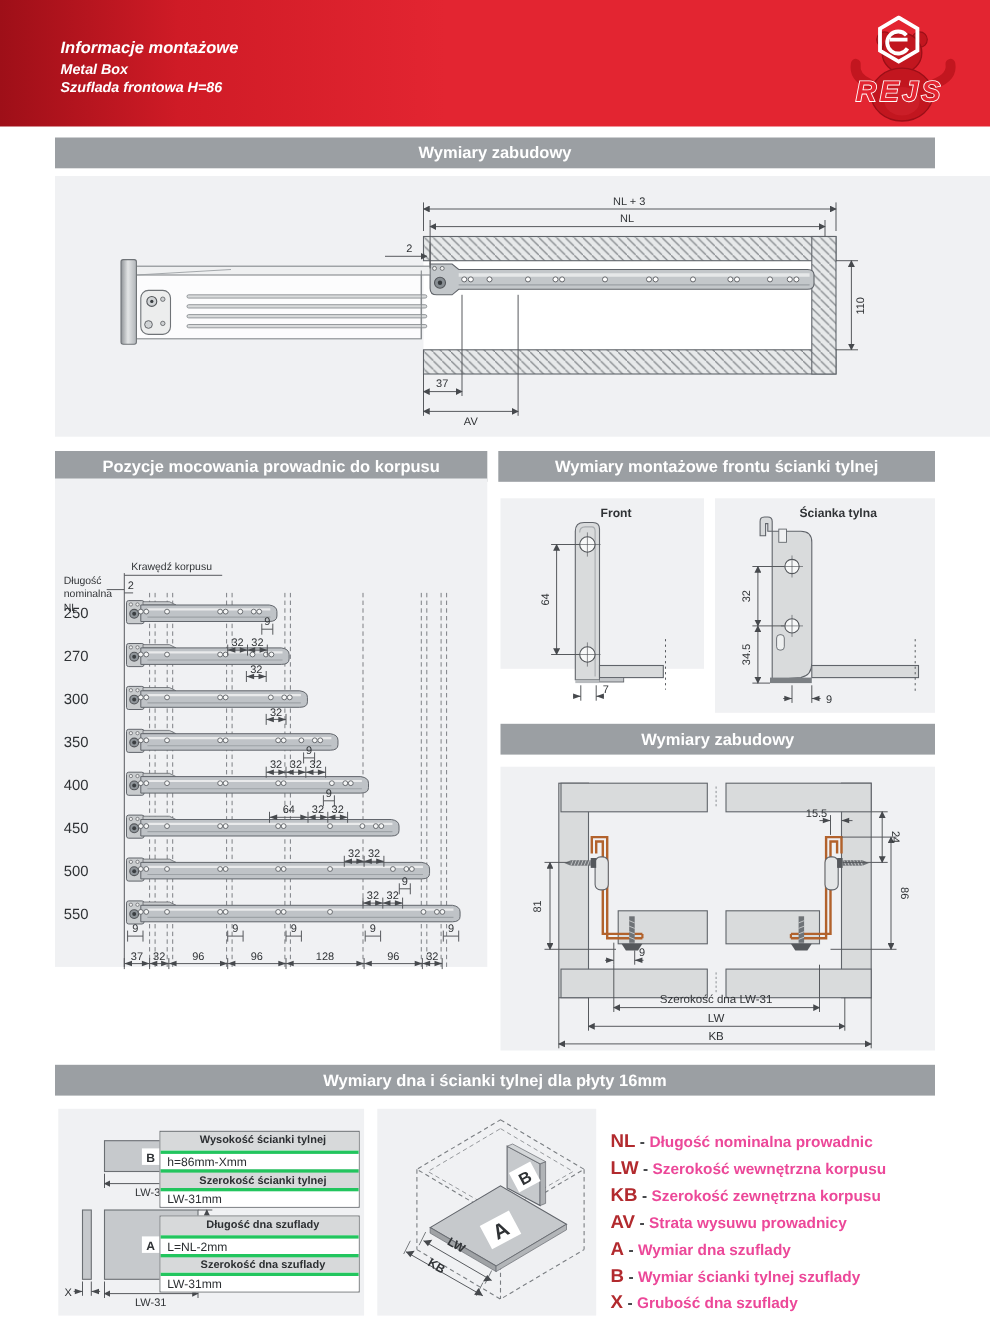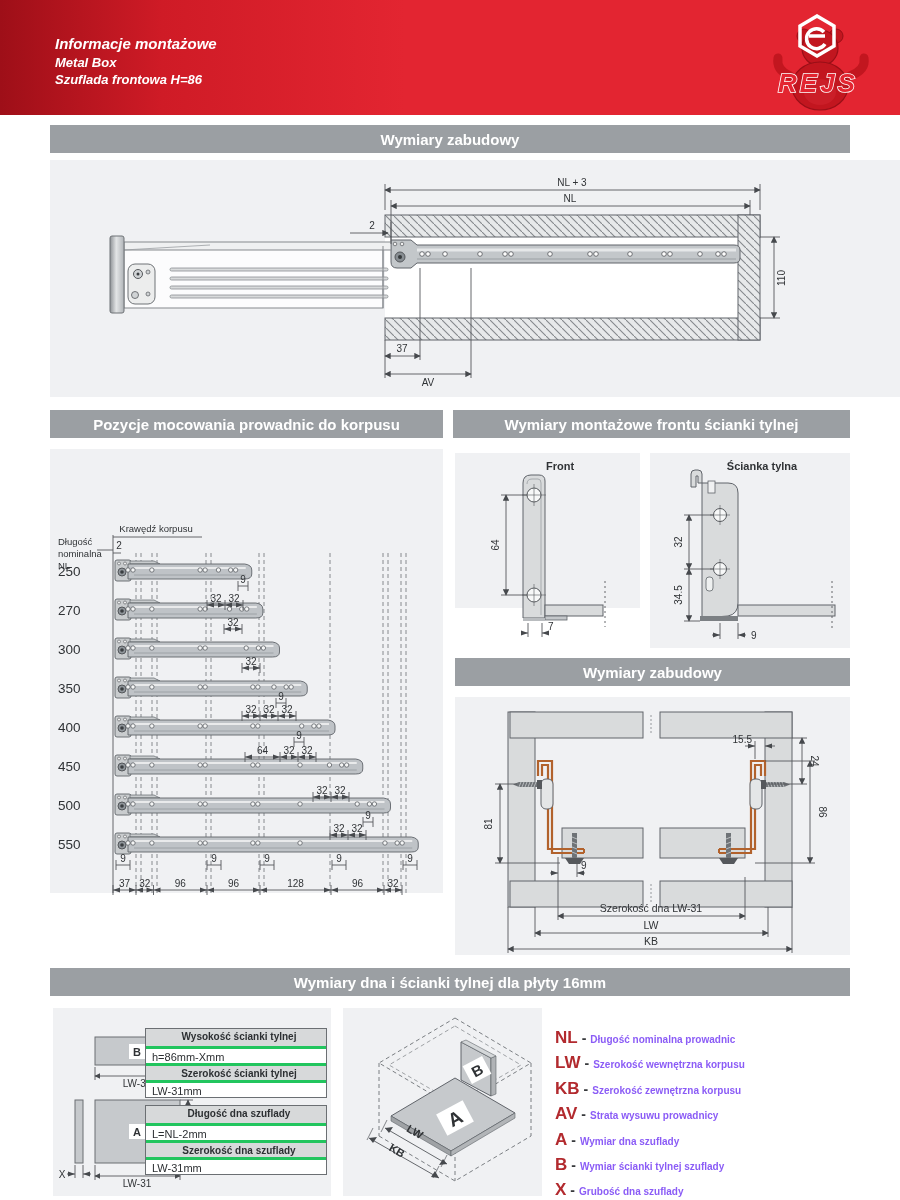--- a/index.html
+++ b/index.html
@@ -29,21 +29,21 @@
   .spec-table .tr{height:17px;line-height:16px;padding:0 0 0 6px;box-sizing:border-box;
                   border-top:3px solid #22c55e;overflow:hidden;}
   .spec-table .tr:first-child{border-top:none;}
   .spec-table .hd{background:#d7d9da;font-weight:bold;font-size:10px;color:#2c2f32;text-align:center;}
   .spec-table .vl{background:#fff;font-size:11px;color:#2c2f32;}
   
   .legend{position:absolute;background:#fff;}
   .legend-row{white-space:nowrap;line-height:23.4px;}
   .legend-abbr{color:#b22a2e;font-weight:bold;font-size:17px;}
   .legend-sep{color:#37393c;font-weight:bold;font-size:14px;margin:0 4px;}
-  .legend-desc{color:#8b5cf6;font-weight:bold;font-size:10px;}
+  .legend-desc{color:#ec4899;font-weight:bold;font-size:14px;}
 </style>
 </head>
 <body>
 
 <div class="page">
 
   <div class="header">
     <div class="header-text">
       <div class="h-title">Informacje montażowe</div>
       <div class="h-sub">Metal Box</div>
@@ -159,21 +159,21 @@
       <text class="dim" x="322" y="69" text-anchor="middle">2</text>
       <text class="dim" transform="rotate(-90,735,118)" x="735" y="118" text-anchor="middle">110</text>
       <text class="dim" x="352" y="192" text-anchor="middle">37</text>
       <text class="dim" x="378" y="226" text-anchor="middle">AV</text>
     </svg>
   </div>
 
   <div class="titlebar" style="left:50px;top:410px;width:393px;">
     <span>Pozycje mocowania prowadnic do korpusu</span>
   </div>
-  <div class="panel" style="left:50px;top:449px;width:393px;height:444px;text-decoration:underline;">
+  <div class="panel" style="left:50px;top:435px;width:393px;height:444px;text-decoration:underline;">
     <svg id="svg2" viewBox="0 0 393 508" width="393" height="508">
       <path class="thin" d="M63,86 V444 M63,88 H152 M63,104 H71 M47,101 H63"></path>
       <text class="small" x="106" y="83" text-anchor="middle">Krawędź korpusu</text>
       <text class="dim" x="69" y="100" text-anchor="middle">2</text>
       <text class="small" x="8" y="96">Długość</text>
       <text class="small" x="8" y="108">nominalna</text>
       <text class="small" x="8" y="120">NL</text>
       <g id="s2-dyn">
           <line x1="86" y1="104" x2="86" y2="444" stroke="#6d7175" stroke-width="0.8" stroke-dasharray="4,3"></line>
           <line x1="91" y1="104" x2="91" y2="444" stroke="#6d7175" stroke-width="0.8" stroke-dasharray="4,3"></line>

